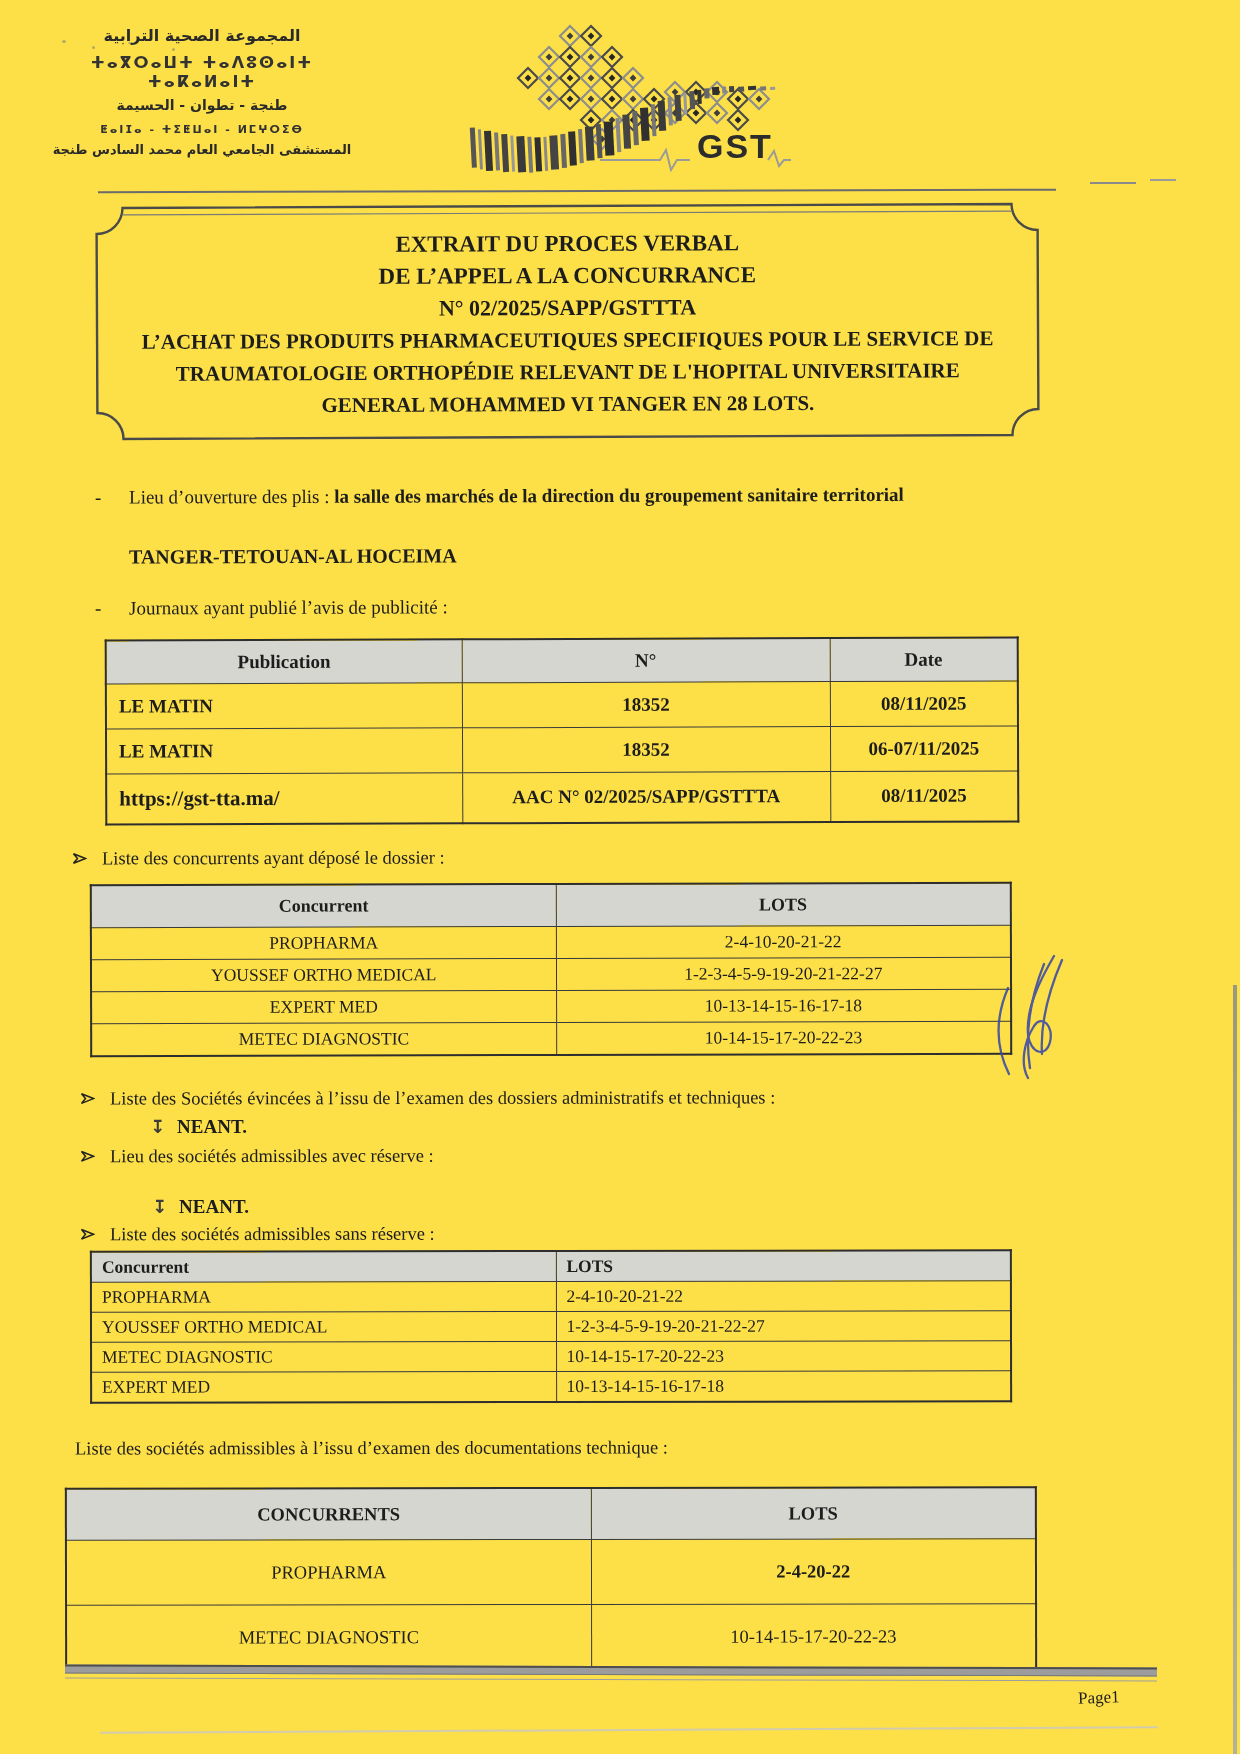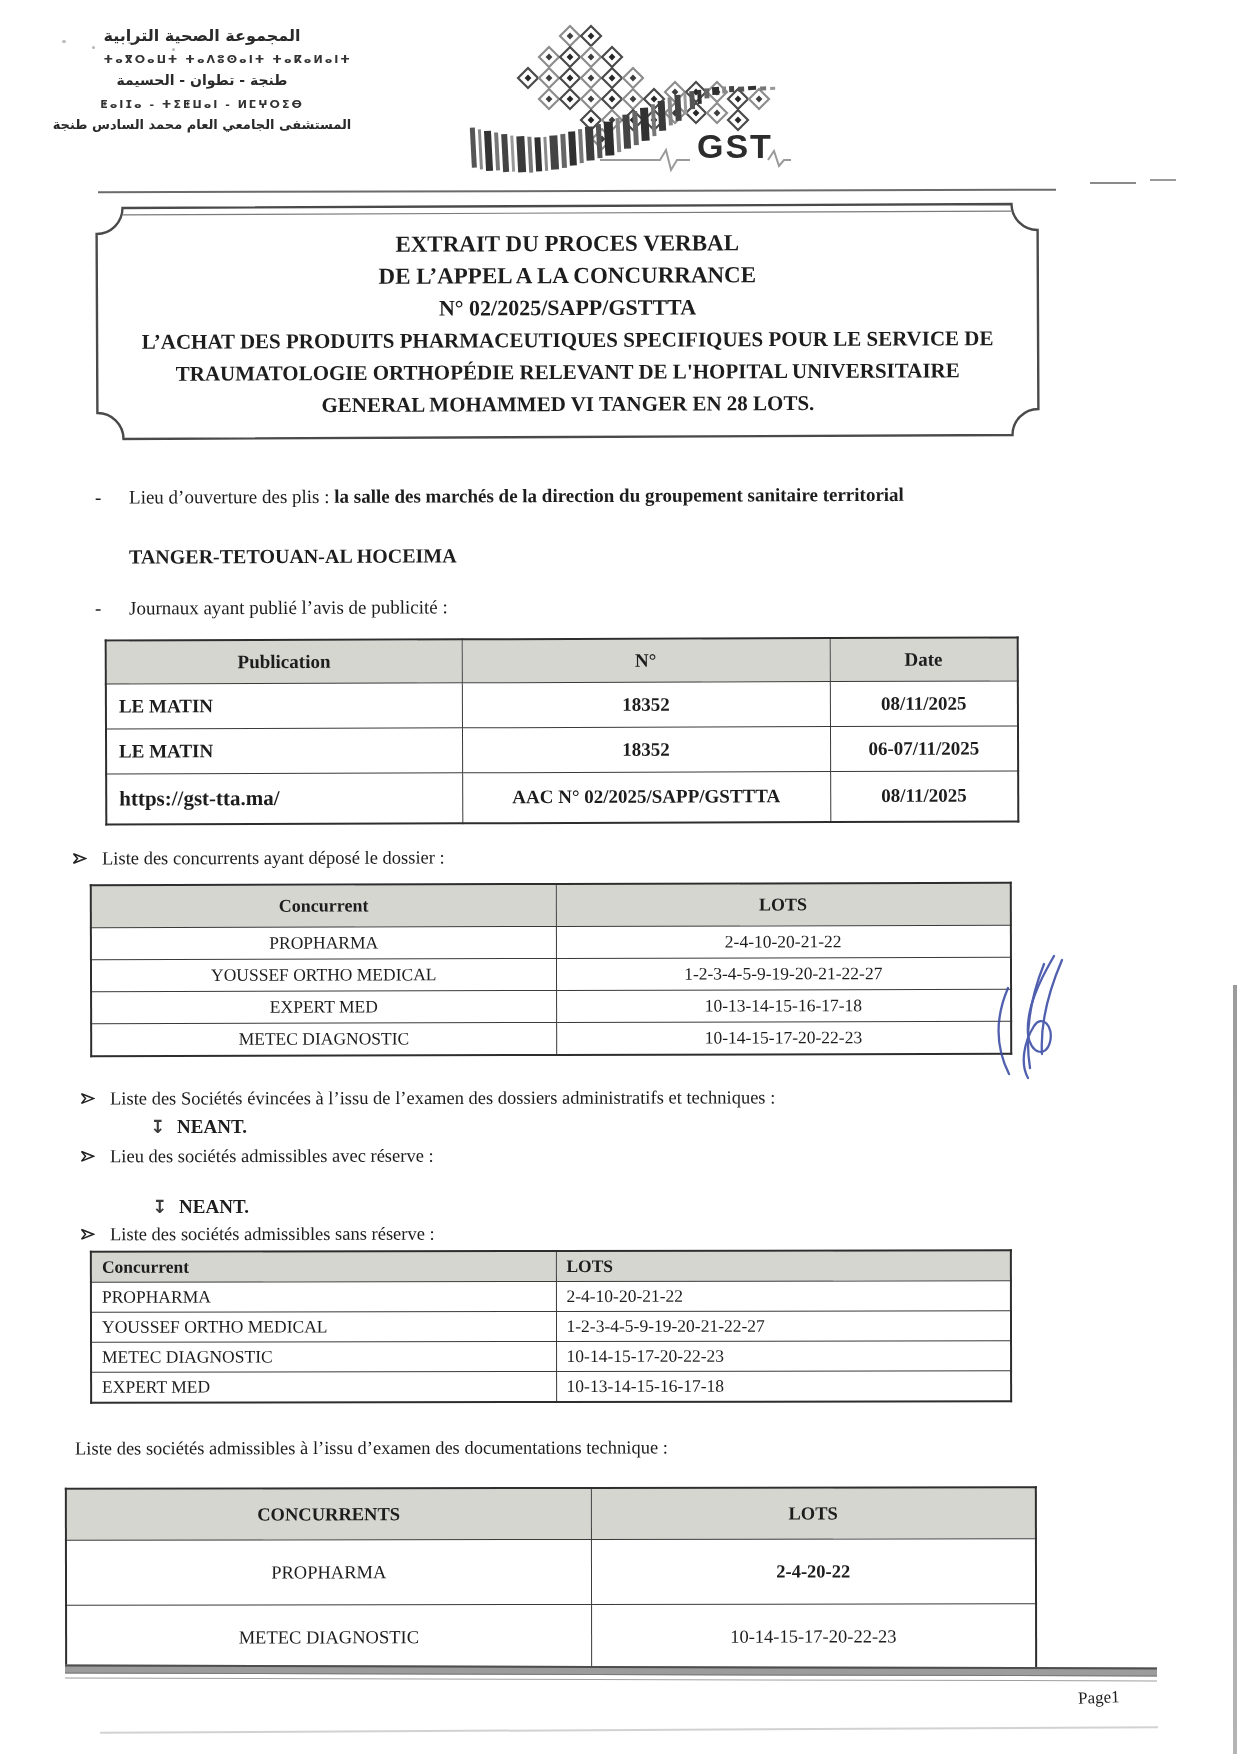--- a/index.html
+++ b/index.html
@@ -1,29 +1,29 @@
 <!DOCTYPE html>
 <html><head>
 <meta charset="utf-8">
 <style>
   html,body{margin:0;padding:0;background:#e8e8e8;}
   .page{
     position:relative;width:1240px;height:1754px;margin:0 auto;
-    background:#ffffff;overflow:hidden;
+    background:#fde047;overflow:hidden;
     font-family:"Liberation Serif", serif;color:#1d1d1d;
   }
   .abs{position:absolute;}
   .ar{font-family:"DejaVu Sans", sans-serif;direction:rtl;}
   .tif{font-family:"DejaVu Sans", sans-serif;letter-spacing:2px;}
   .b{font-weight:bold;}
 
   
   .hdr-left{left:52px;top:26px;width:300px;text-align:center;color:#2a2a2a;}
   .hdr-left .l1{font-size:16px;font-weight:bold;}
-  .hdr-left .l2{font-size:11px;font-weight:bold;margin-top:8px;color:#333;text-align:right;}
+  .hdr-left .l2{font-size:16px;font-weight:bold;margin-top:8px;color:#333;}
   .hdr-left .l3{font-size:14px;font-weight:bold;margin-top:6px;}
   .hdr-left .l4{font-size:11px;font-weight:bold;margin-top:10px;color:#333;}
   .hdr-left .l5{font-size:13px;font-weight:bold;margin-top:6px;}
   .hdr-right{left:828px;top:40px;width:400px;text-align:center;color:#2a2a2a;}
   .hdr-right .l1{font-size:16px;font-weight:bold;}
   .hdr-right .l2{font-size:13px;font-weight:bold;margin-top:10px;color:#2f2f2f;}
   .hdr-right .l3{font-size:15px;font-weight:bold;margin-top:8px;}
   .hdr-right .l4{font-size:12px;font-weight:bold;margin-top:10px;color:#2f2f2f;letter-spacing:3px;}
 
   

